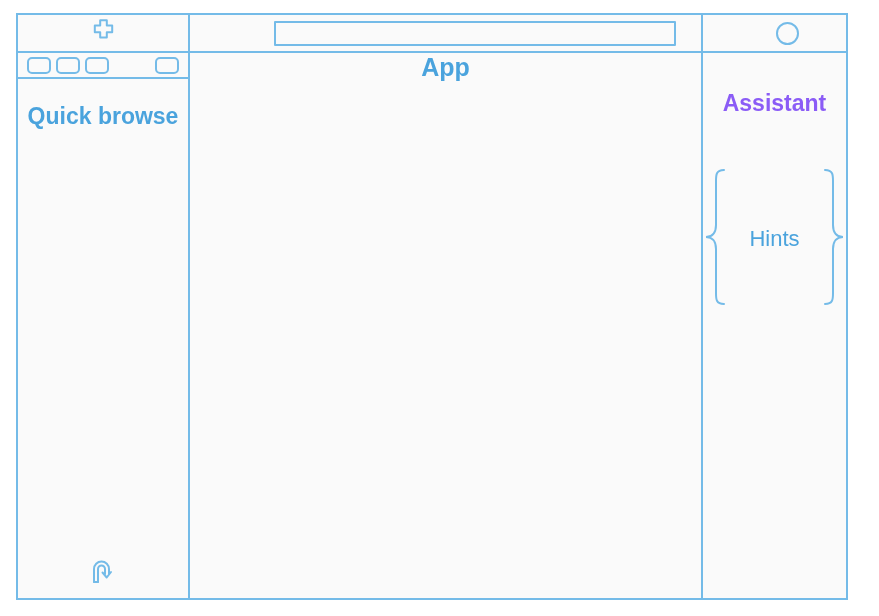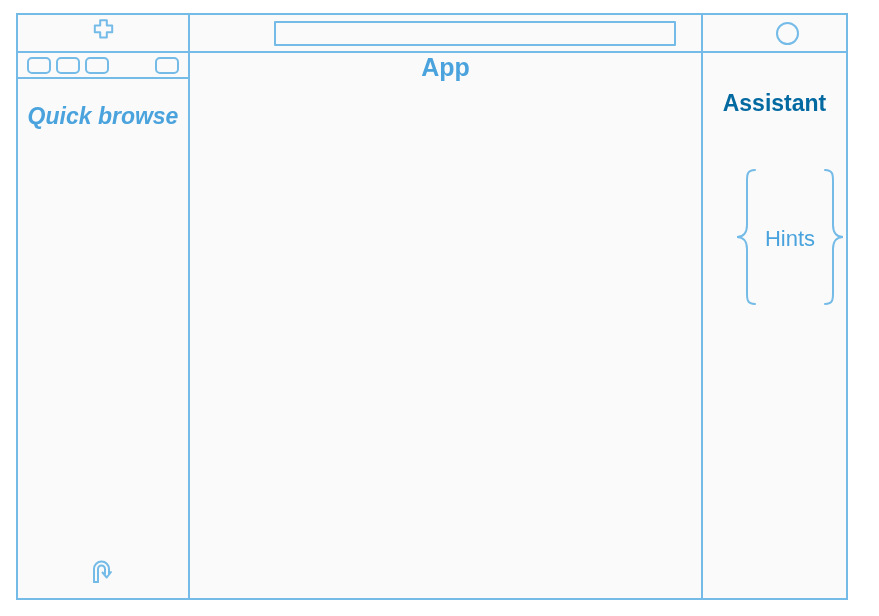--- a/index.html
+++ b/index.html
@@ -127,21 +127,20 @@
   .tool-spacer { flex: 1 1 auto; }
   .tool-btn.last { margin-right: 0; }
 
   .sidebar-body {
     flex: 1 1 auto;
     position: relative;
     display: flex;
     flex-direction: column;
     align-items: center;
     min-height: 0;
-    font-style: italic;
   }
   .sidebar-title {
     margin-top: 22px;
     font-size: 23px;
     font-weight: bold;
     color: #4aa3dd;
     text-align: center;
     line-height: 1.32;
     width: 100%;
   }
@@ -177,28 +176,28 @@
     box-sizing: border-box;
     display: flex;
     flex-direction: column;
     align-items: center;
     min-height: 0;
   }
   .assistant-title {
     margin-top: 37px;
     font-size: 23px;
     font-weight: bold;
-    color: #0369a1;
+    color: #8b5cf6;
     text-align: center;
   }
   .hints-block {
     margin-top: 50px;
     display: flex;
     align-items: center;
-    justify-content: flex-end;
+    justify-content: space-between;
     width: 100%;
   }
   .brace {
     flex: 0 0 auto;
     display: block;
   }
   .hints-label {
     font-size: 22px;
     font-weight: normal;
     color: #4aa3dd;

